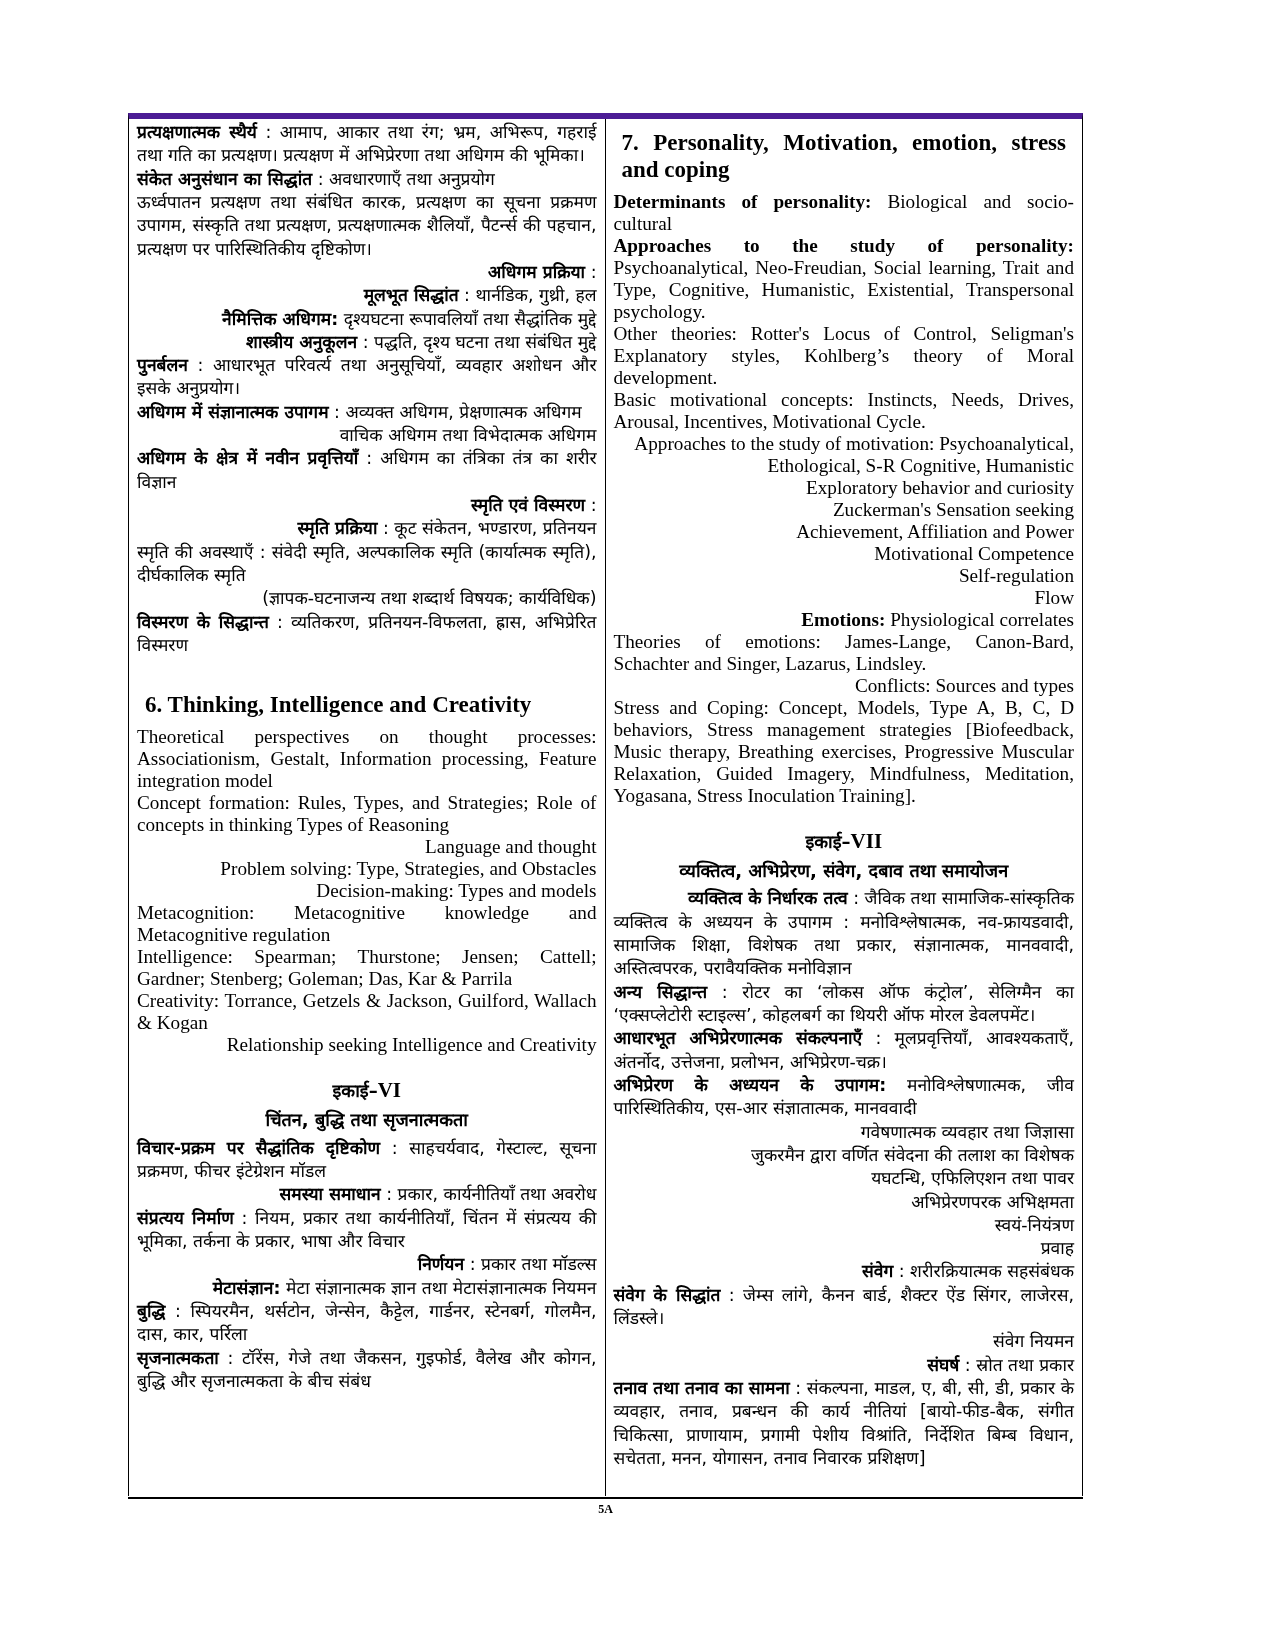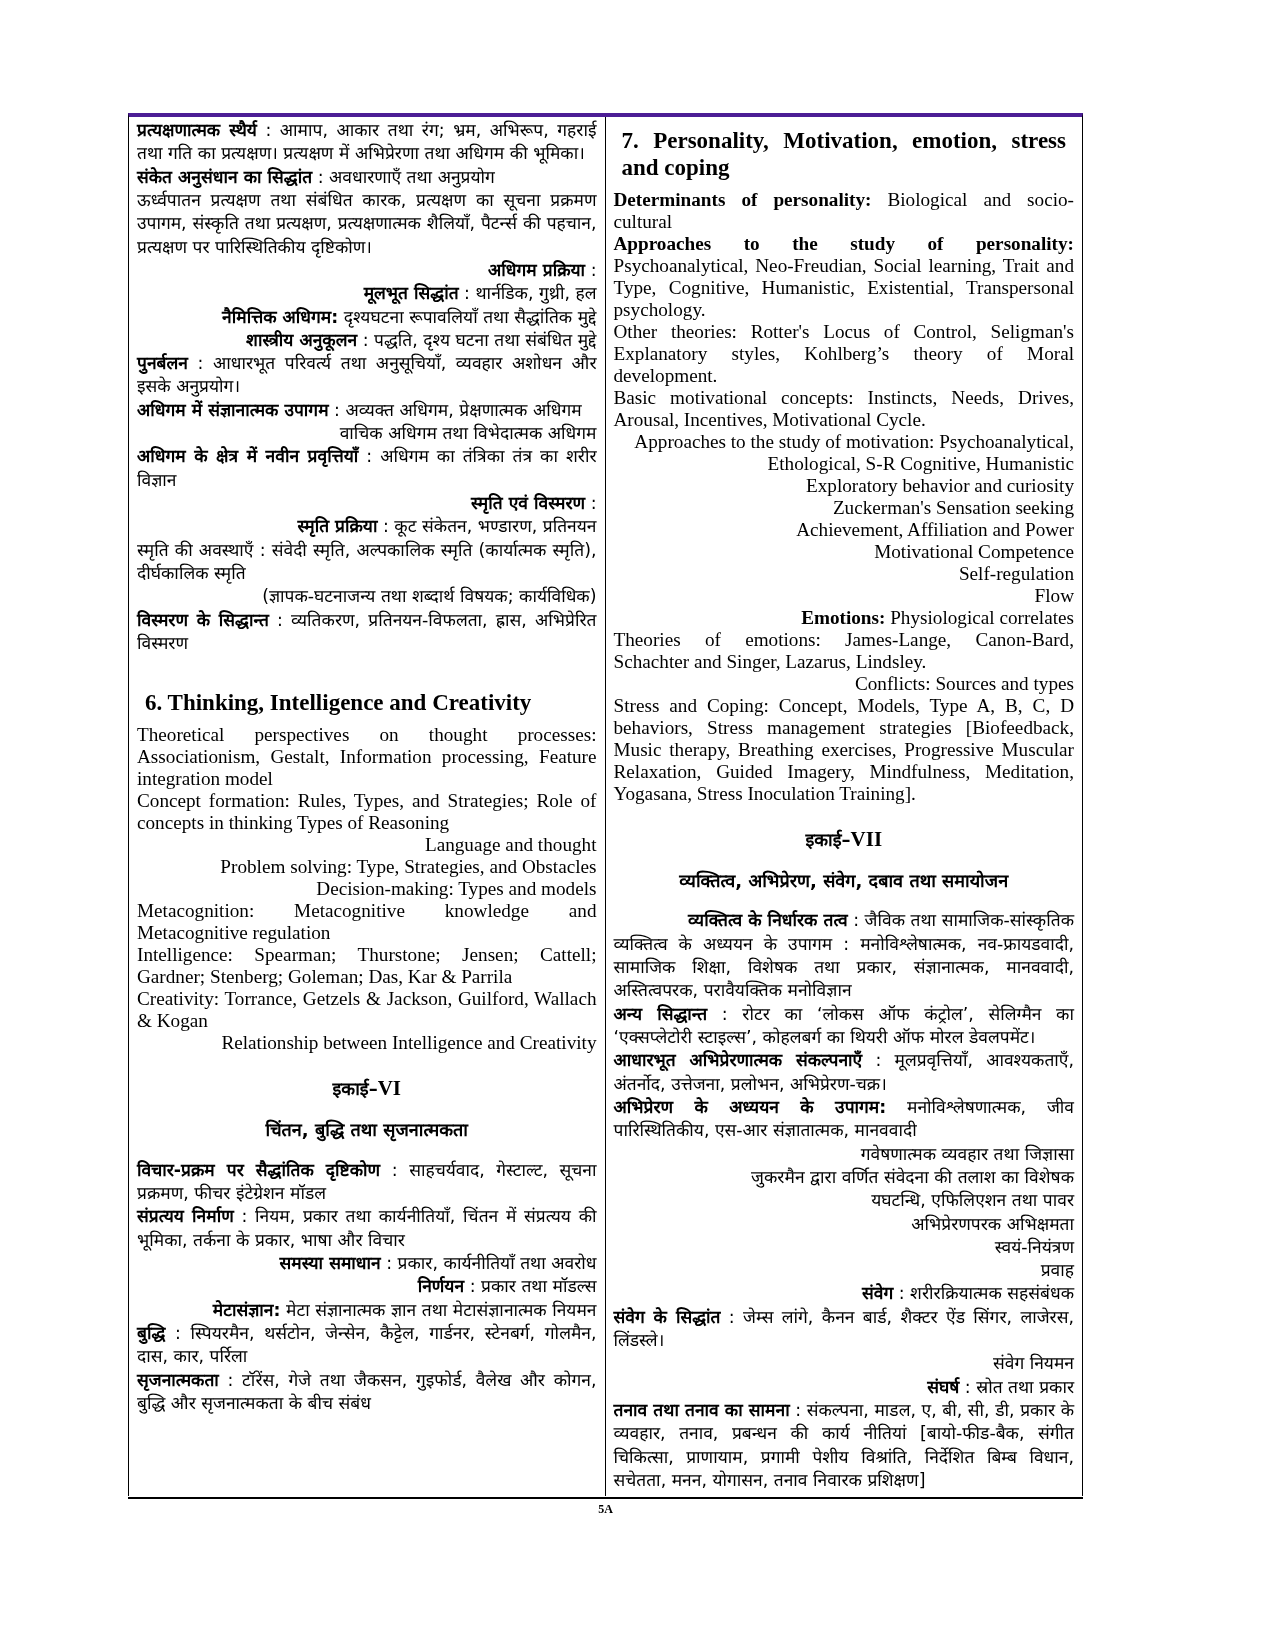--- a/index.html
+++ b/index.html
@@ -14,21 +14,21 @@
     position: relative;
     overflow: hidden;
   }
 
   #page {
     position: absolute;
     left: 128px; top: 113px;
     width: 955px;
     height: 1383px;
     border: 1.5px solid #000;
-    border-top: 4px solid #4c1d95;
+    border-top: 6px solid #4c1d95;
     border-bottom: none;
   }
 
   #cols {
     display: flex;
     width: 100%;
     height: 100%;
   }
 
   .col {
@@ -71,21 +71,21 @@
   .unit-head .rom {
     font-family: "Liberation Serif", "DejaVu Serif", serif;
     font-size: 21px;
   }
   .unit-sub {
     text-align: center;
     font-weight: bold;
     font-family: "DejaVu Sans", sans-serif;
     font-size: 18px;
     line-height: 1.35;
-    margin: 16px;
+    margin: 4px;
   }
 
   .sec-head {
     font-weight: bold;
     font-size: 23px;
     line-height: 1.18;
     margin: 8px;
   }
 
   
@@ -140,32 +140,32 @@
 
       <div>
         <p class="p en">Theoretical perspectives on thought processes: Associationism, Gestalt, Information processing, Feature integration model</p>
         <p class="p en">Concept formation: Rules, Types, and Strategies; Role of concepts in thinking Types of Reasoning</p>
         <p class="p en nojust">Language and thought</p>
         <p class="p en nojust">Problem solving: Type, Strategies, and Obstacles</p>
         <p class="p en nojust">Decision-making: Types and models</p>
         <p class="p en">Metacognition: Metacognitive knowledge and Metacognitive regulation</p>
         <p class="p en">Intelligence: Spearman; Thurstone; Jensen; Cattell; Gardner; Stenberg; Goleman; Das, Kar &amp; Parrila</p>
         <p class="p en">Creativity: Torrance, Getzels &amp; Jackson, Guilford, Wallach &amp; Kogan</p>
-        <p class="p en nojust">Relationship between Intelligence and Creativity</p>
+        <p class="p en nojust">Relationship seeking Intelligence and Creativity</p>
       </div>
 
       <div class="spacer-md"></div>
 
       <p class="unit-head"><span>इकाई–</span><span class="rom">VI</span></p>
       <p class="unit-sub">चिंतन, बुद्धि तथा सृजनात्मकता</p>
 
       <div>
         <p class="p hi"><b>विचार-प्रक्रम पर सैद्धांतिक दृष्टिकोण</b><span> : साहचर्यवाद, गेस्टाल्ट, सूचना प्रक्रमण, फीचर इंटेग्रेशन मॉडल</span></p>
+        <p class="p hi nojust"><b>समस्या समाधान</b><span> : प्रकार, कार्यनीतियाँ तथा अवरोध</span></p>
         <p class="p hi"><b>संप्रत्यय निर्माण</b><span> : नियम, प्रकार तथा कार्यनीतियाँ, चिंतन में संप्रत्यय की भूमिका, तर्कना के प्रकार, भाषा और विचार</span></p>
-        <p class="p hi nojust"><b>समस्या समाधान</b><span> : प्रकार, कार्यनीतियाँ तथा अवरोध</span></p>
         <p class="p hi nojust"><b>निर्णयन</b><span> : प्रकार तथा मॉडल्स</span></p>
         <p class="p hi nojust"><b>मेटासंज्ञान:</b><span> मेटा संज्ञानात्मक ज्ञान तथा मेटासंज्ञानात्मक नियमन</span></p>
         <p class="p hi"><b>बुद्धि</b><span> : स्पियरमैन, थर्सटोन, जेन्सेन, कैट्टेल, गार्डनर, स्टेनबर्ग, गोलमैन, दास, कार, पर्रिला</span></p>
         <p class="p hi"><b>सृजनात्मकता</b><span> : टॉरेंस, गेजे तथा जैकसन, गुइफोर्ड, वैलेख और कोगन, बुद्धि और सृजनात्मकता के बीच संबंध</span></p>
       </div>
 
     </div>
 
     <div class="col col-right">
 

